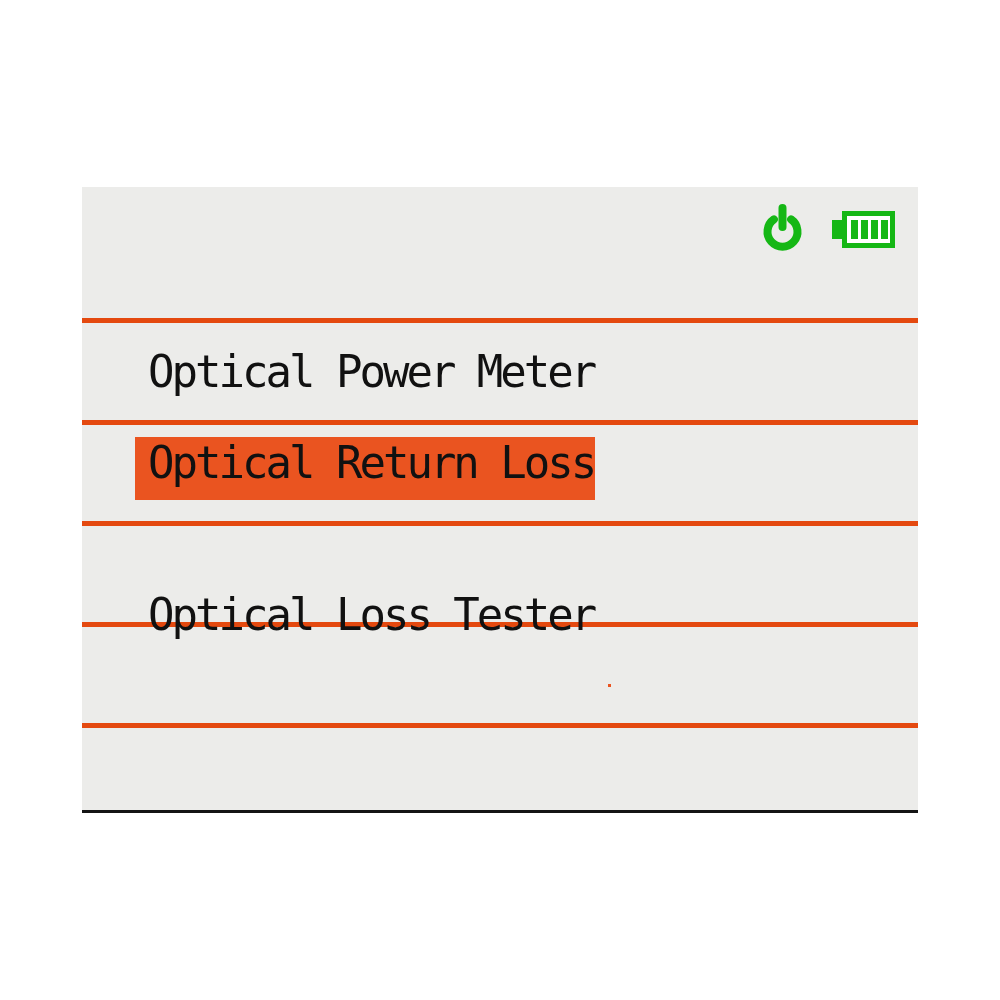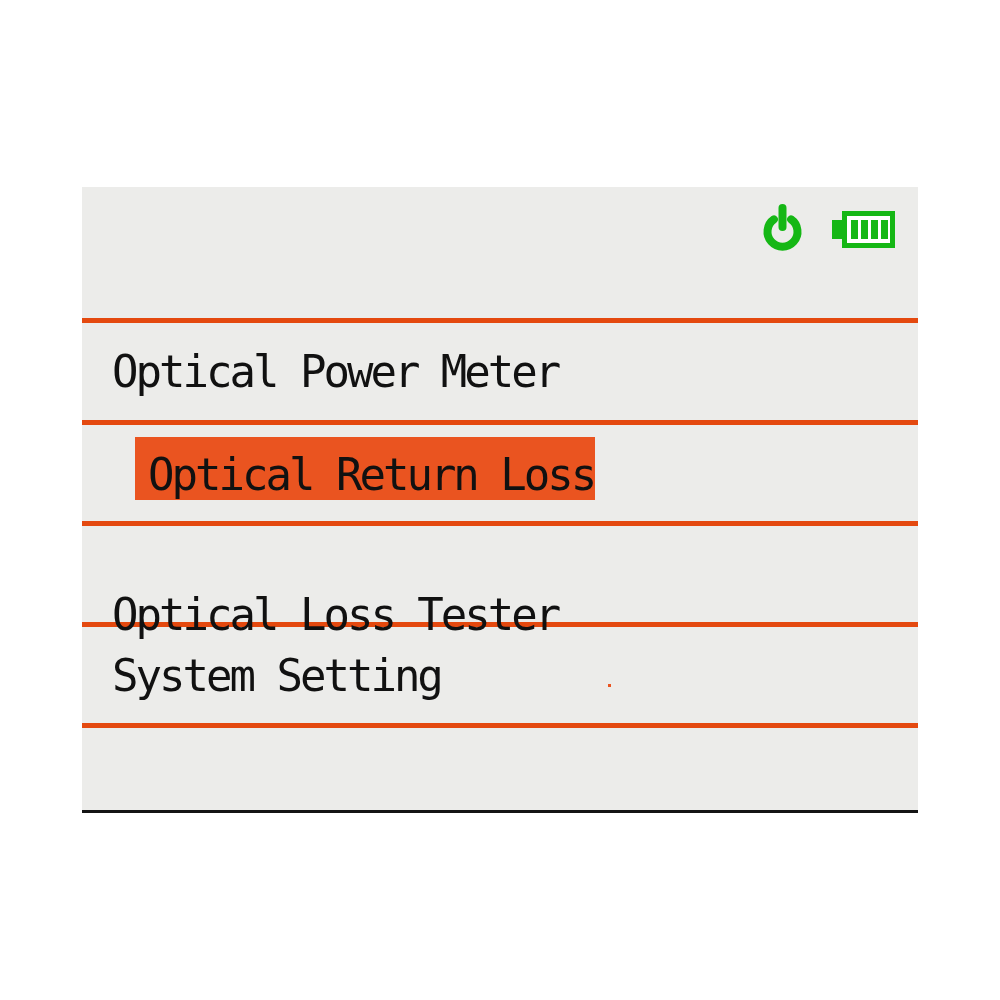--- a/index.html
+++ b/index.html
@@ -59,28 +59,28 @@
     align-items: center;
     font-size: 44px;
     letter-spacing: -3px;
     color: var(--text-color);
     white-space: pre;
   }
   .row-1 { top: 136px; height: 97px; }
   .row-2 { top: 238px; height: 96px; }
   .row-3 { top: 339px; height: 96px; margin-top: 40px; }
   .row-4 { top: 440px; height: 96px; }
-  .menu-row .label { padding-left: 30px; }
+  .menu-row .label { padding-left: 66px; }
   .highlight-box {
     position: absolute;
     left: 53px; top: 12px;
     width: 460px; height: 63px;
     background: var(--highlight-orange);
     display: flex;
-    align-items: flex-end;
+    align-items: flex-start;
   }
   .highlight-box .label { padding-left: 13px; }
   .stray-pixel {
     position: absolute;
     left: 526px; top: 259px;
     width: 3px; height: 3px;
     background: var(--highlight-orange);
   }
 </style>
 </head>
@@ -119,18 +119,15 @@
       <div class="highlight-box">
         <span class="label">Optical Return Loss</span>
       </div>
       <div class="stray-pixel"></div>
     </div>
 
     <div class="menu-row row-3">
       <span class="label">Optical Loss Tester</span>
     </div>
 
-    <div class="menu-row row-4">
-      <span class="label">System Setting</span>
-    </div>
 
   </div>
 </div>
 
 </body></html>

